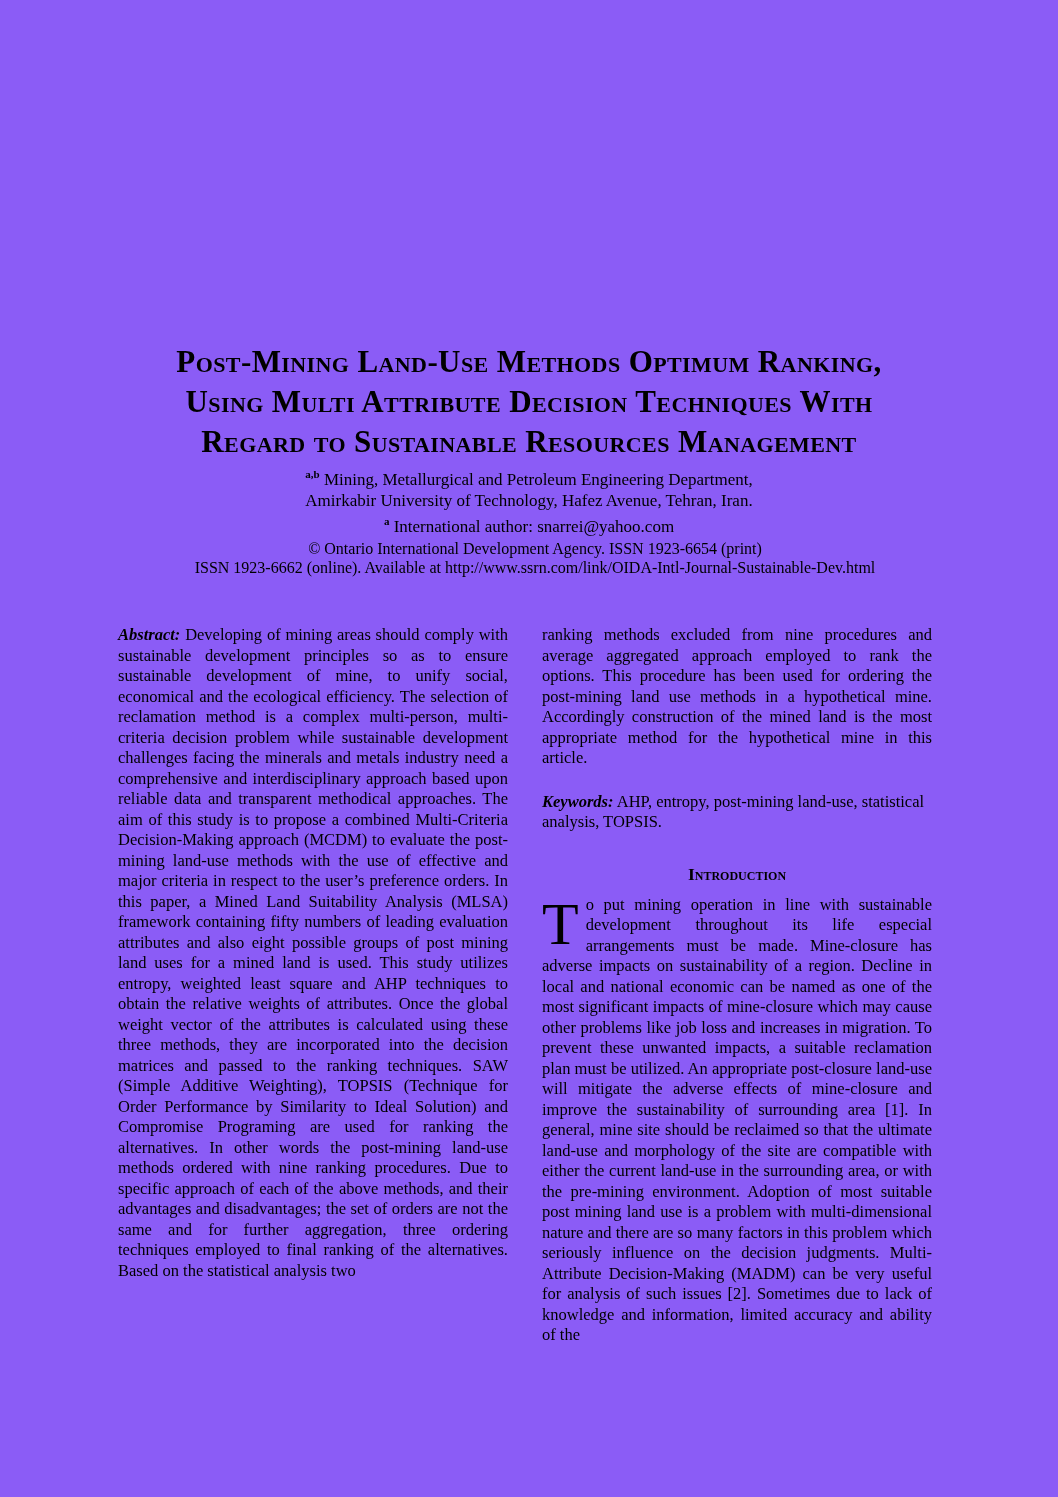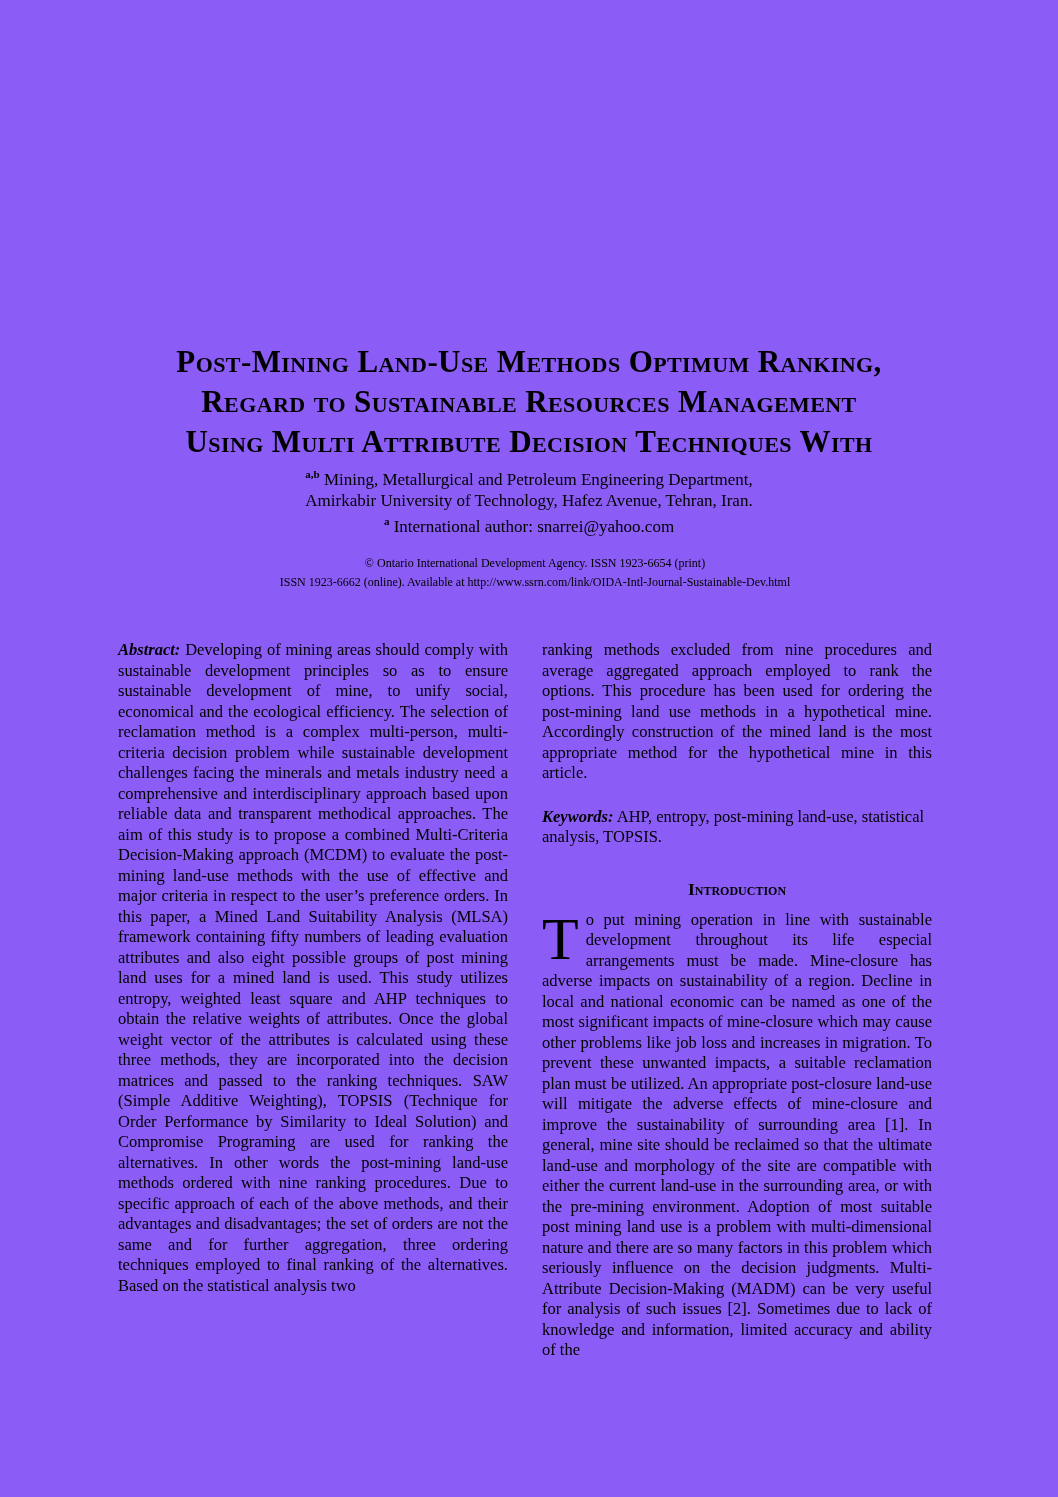--- a/index.html
+++ b/index.html
@@ -37,22 +37,22 @@
   .authors-line sup, .affiliation sup {
     font-size: 11px;
     font-weight: bold;
   }
   .affiliation {
     font-size: 17px;
     line-height: 21px;
     margin-top: 2px;
   }
   .imprint {
-    margin-top: 18px;
-    font-size: 12px;
+    margin-top: 3px;
+    font-size: 16px;
     line-height: 19px;
     padding-left: 12px;
   }
   .columns {
     display: flex;
     gap: 34px;
     margin: 48px 118px 0 118px;
   }
   .col {
     width: 390px;
@@ -86,22 +86,22 @@
 </style>
 </head>
 <body>
 
 <div class="page">
 
   <div class="front-matter">
 
     <div class="paper-title">
       <div>Post-Mining Land-Use Methods Optimum Ranking,</div>
+      <div>Using Multi Attribute Decision Techniques With</div>
       <div>Regard to Sustainable Resources Management</div>
-      <div>Using Multi Attribute Decision Techniques With</div>
     </div>
 
 
     <div class="affiliation">
       <div><sup>a,b</sup> <span>Mining, Metallurgical and Petroleum Engineering Department,</span></div>
       <div><span>Amirkabir University of Technology, Hafez Avenue, Tehran, Iran.</span></div>
       <div><sup>a</sup> <span>International author: snarrei@yahoo.com</span></div>
     </div>
 
     <div class="imprint">

